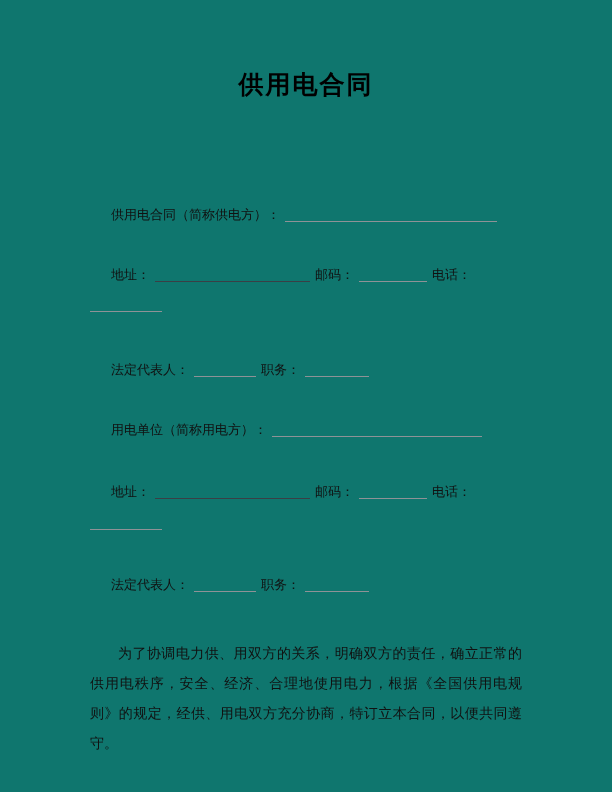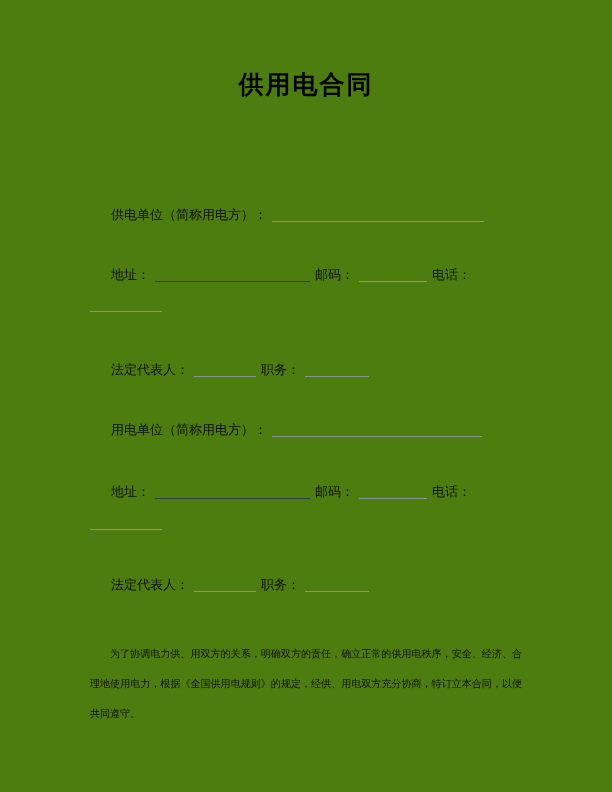--- a/index.html
+++ b/index.html
@@ -4,21 +4,21 @@
 <style>
   html, body {
     margin: 0;
     padding: 0;
     background: #ffffff;
   }
   .page {
     position: relative;
     width: 612px;
     height: 792px;
-    background: #4d7c0f;
+    background: #0f766e;
     box-sizing: border-box;
     padding: 0 90px;
     overflow: hidden;
     font-family: "Liberation Serif", "DejaVu Serif", serif;
     color: #111111;
   }
   .title {
     margin: 0;
     padding-top: 68px;
     text-align: center;
@@ -47,36 +47,36 @@
   .m-supplier  { margin-top: 104px; }
   .m-addr      { margin-top: 40px; }
   .m-wrap      { margin-top: 10px; }
   .m-rep       { margin-top: 45px; }
   .m-consumer  { margin-top: 40px; font-family: Liberation Serif, serif; }
   .m-addr2     { margin-top: 42px; }
   .m-wrap2     { margin-top: 11px; }
   .m-rep2      { margin-top: 42px; }
   .para {
     margin-top: 44px;
-    font-size: 10px;
+    font-size: 14px;
     line-height: 30px;
     text-align: justify;
     text-indent: 2em;
     color: #111111;
   }
 </style>
 </head>
 <body>
 
 <div class="page">
 
   <h1 class="title">供用电合同</h1>
 
   <div class="line indent m-supplier">
-    <span>供电单位（简称用电方）：</span><span class="blank" style="width:212px"></span>
+    <span>供用电合同（简称供电方）：</span><span class="blank" style="width:212px"></span>
   </div>
 
   <div class="line indent m-addr">
     <span>地址：</span><span class="blank dark" style="width:155px"></span><span>邮码：</span><span class="blank" style="width:68px"></span><span>电话：</span>
   </div>
 
   <div class="line m-wrap">
     <span class="blank" style="width:72px;margin-left:0"></span>
   </div>
 

